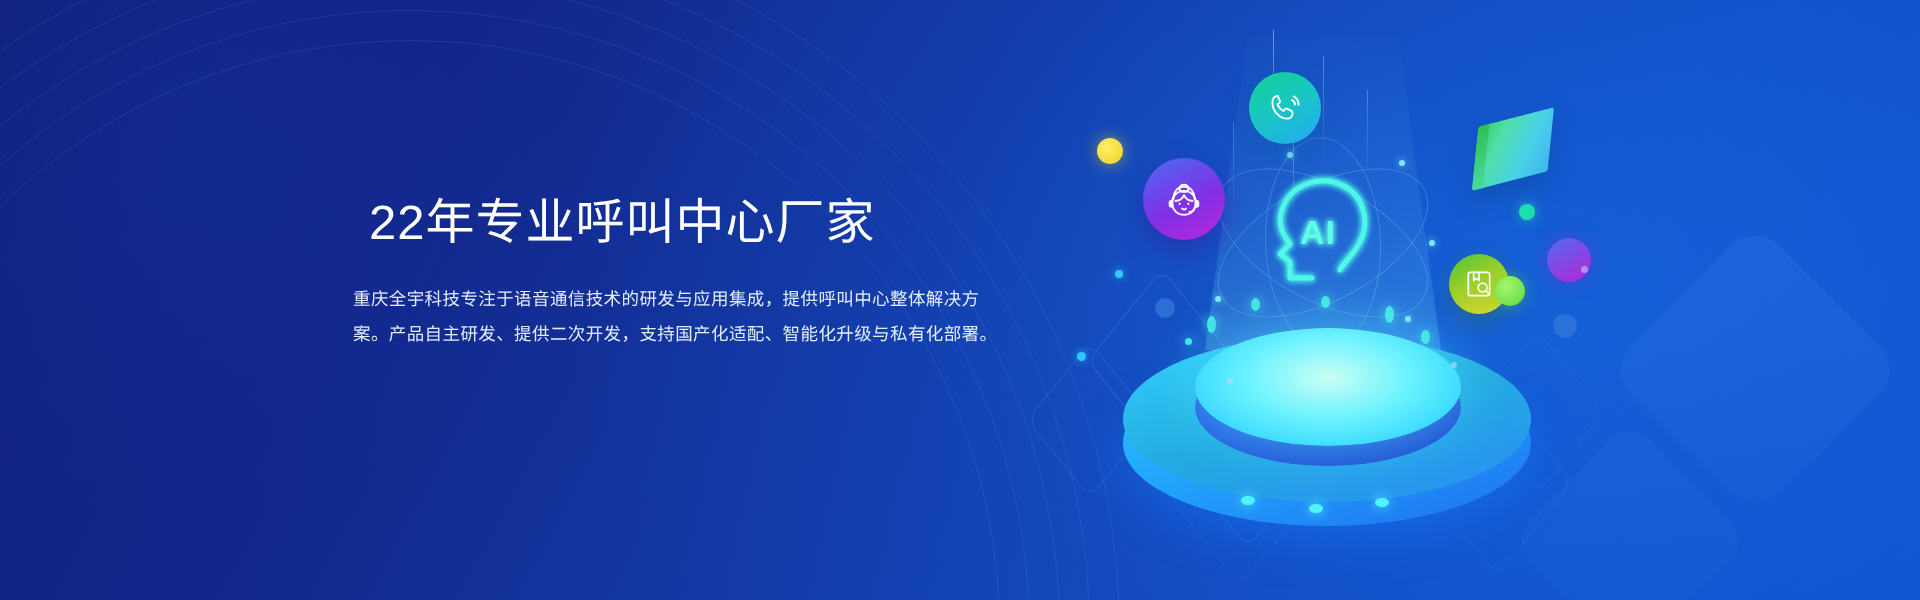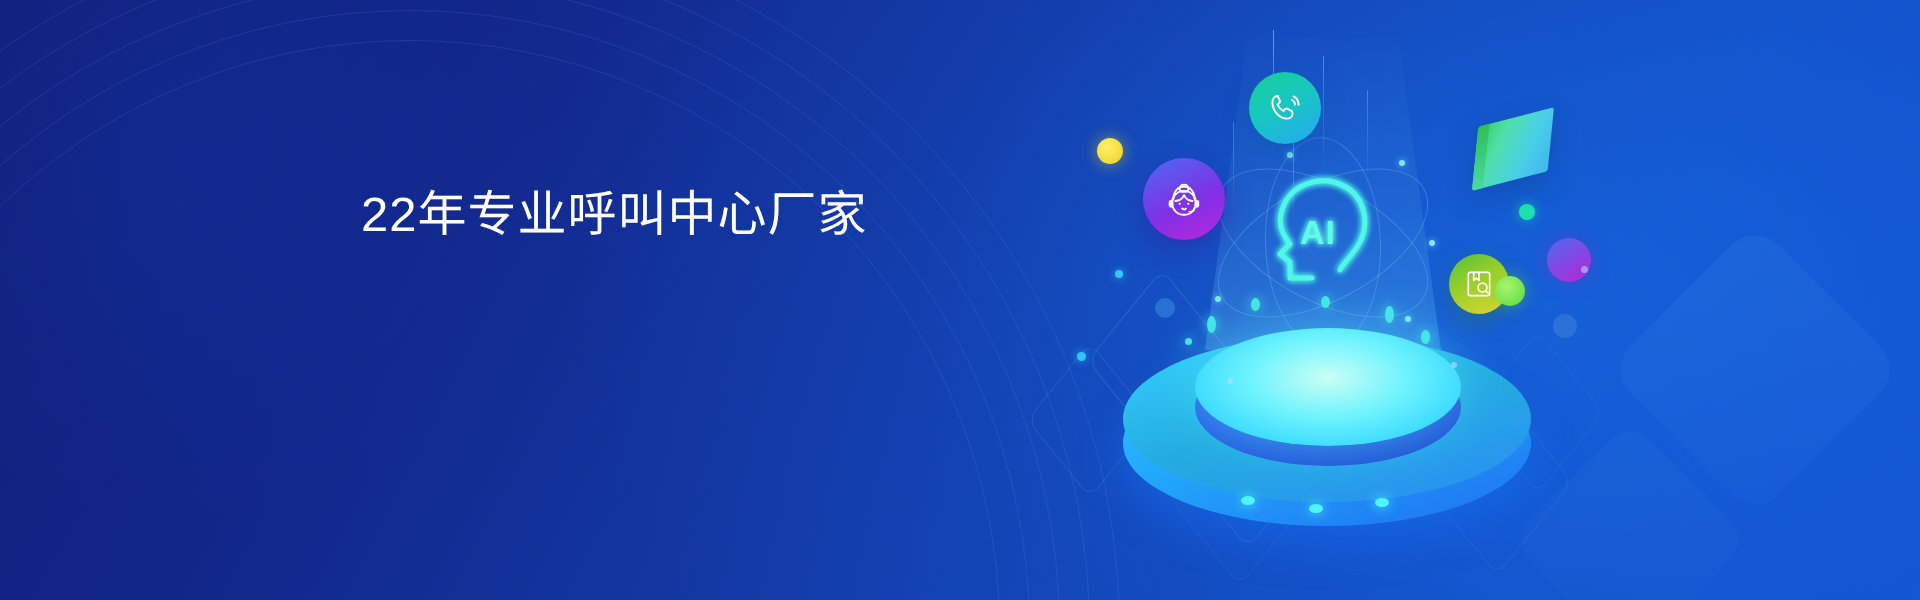--- a/index.html
+++ b/index.html
@@ -72,21 +72,21 @@
   }
 
   
   .copy {
     position: absolute;
     left: 353px;
     top: 178px;
     width: 700px;
   }
   .headline {
-    margin: 8px;
+    margin: 16px;
     font-size: 49px;
     line-height: 1.18;
     font-weight: 300;
     letter-spacing: 1px;
     color: #ffffff;
     white-space: nowrap;
   }
   .subcopy {
     margin: 30px 0 0 0;
     font-size: 17.5px;
@@ -276,20 +276,21 @@
     <div style="width:1300px;height:1300px;"></div>
     <div style="width:1360px;height:1360px;"></div>
     <div style="width:1420px;height:1420px;"></div>
   </div>
 
   <div class="bg-diamond"></div>
   <div class="bg-diamond two"></div>
 
   <div class="copy">
     <h1 class="headline">22年专业呼叫中心厂家</h1>
+    <p class="subcopy">重庆全宇科技专注于语音通信技术的研发与应用集成，提供呼叫中心整体解决方案。产品自主研发、提供二次开发，支持国产化适配、智能化升级与私有化部署。</p>
   </div>
 
   <div class="art">
 
     <div class="plate p1"></div>
     <div class="plate p2"></div>
     <div class="plate p3"></div>
     <div class="plate p4"></div>
     <div class="plate p5"></div>
     <div class="plate p6"></div>

